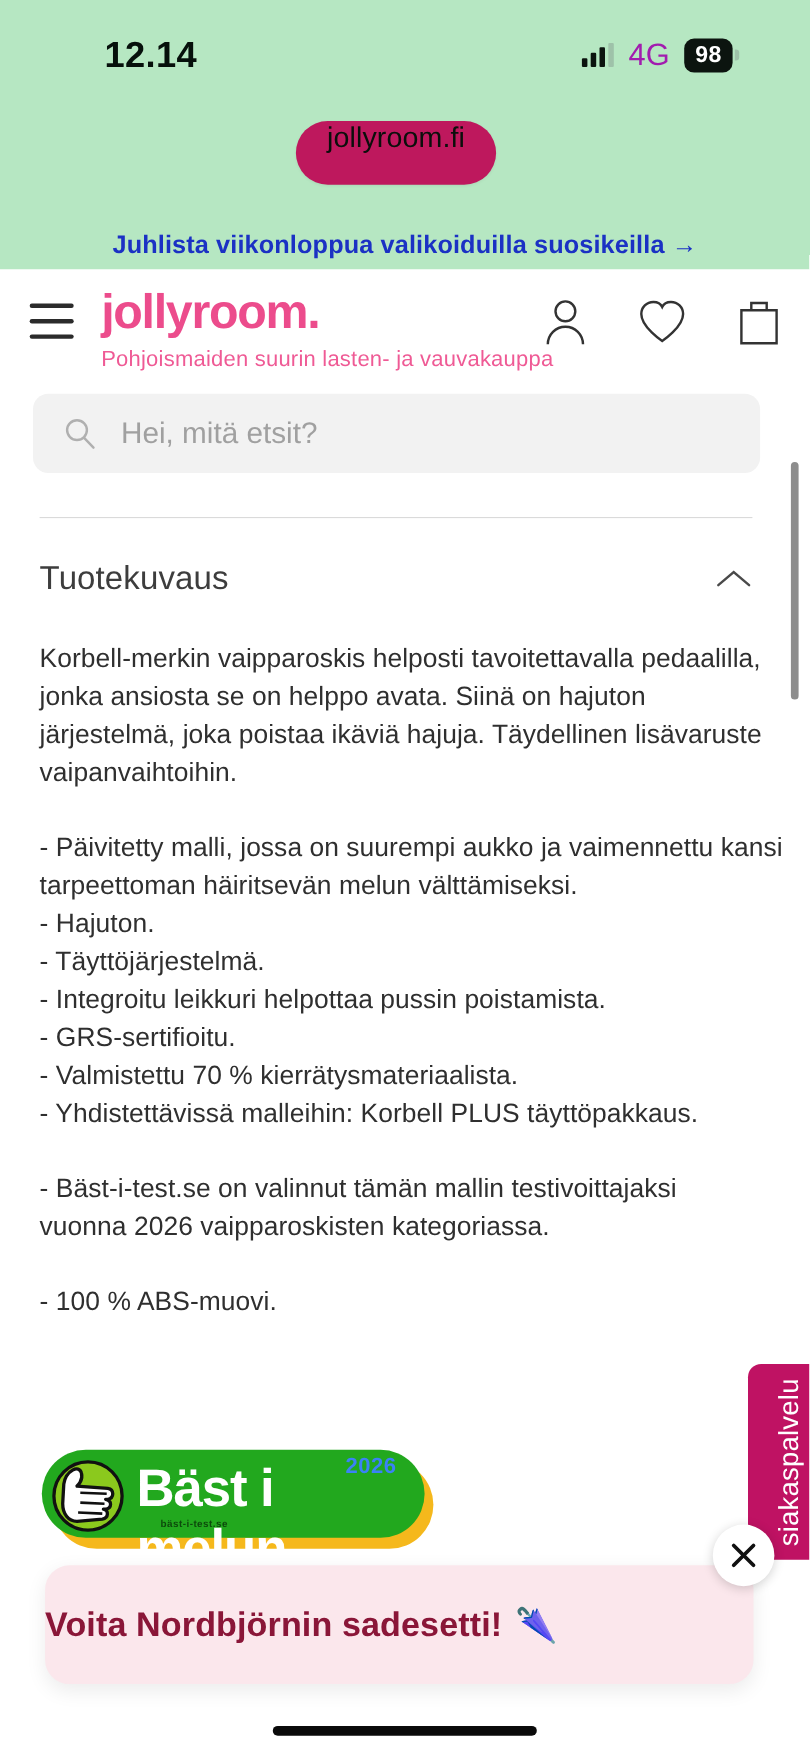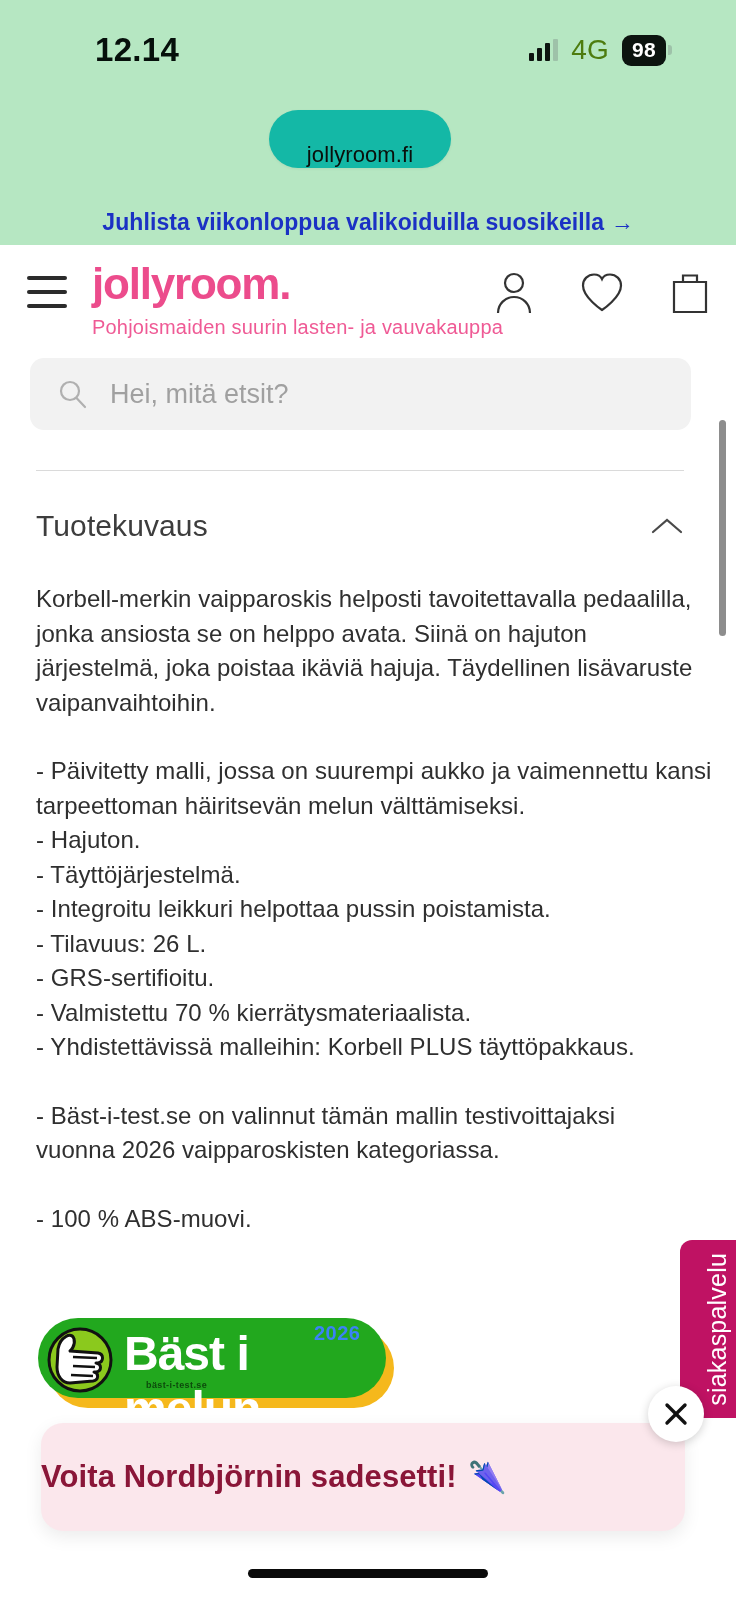--- a/index.html
+++ b/index.html
@@ -24,36 +24,36 @@
   .status-time{
     font-size:33px; font-weight:600; color:#06100b; letter-spacing:.3px;
   }
   .status-right{ display:flex; align-items:center; gap:13px; }
   .signal{ display:flex; align-items:flex-end; gap:3px; height:22px; }
   .signal span{ width:5px; background:#0c140f; border-radius:1px; }
   .signal span:nth-child(1){ height:8px; }
   .signal span:nth-child(2){ height:13px; }
   .signal span:nth-child(3){ height:18px; }
   .signal span:nth-child(4){ height:22px; background:#9ec2a9; }
-  .net-label{ font-size:28px; font-weight:500; color:#4d7c0f; letter-spacing:.2px; }
+  .net-label{ font-size:28px; font-weight:500; color:#a21caf; letter-spacing:.2px; }
   .battery{
     background:#0c140f; color:#fff; font-size:21px; font-weight:700;
     border-radius:9px; padding:3px 10px 4px; letter-spacing:.3px;
     position:relative;
   }
   .battery::after{
     content:""; position:absolute; right:-6px; top:50%; transform:translateY(-50%);
     width:4px; height:10px; background:#9ec2a9; border-radius:0 3px 3px 0;
   }
 
   .url-pill{
     position:absolute; left:269px; top:110px; width:182px; height:58px;
-    background:#14b8a6; border-radius:29px;
-    display:flex; align-items:flex-end; justify-content:center;
-    font-size:22px; color:#0a0f0b; letter-spacing:.1px;
+    background:#be185d; border-radius:29px;
+    display:flex; align-items:flex-start; justify-content:center;
+    font-size:26px; color:#0a0f0b; letter-spacing:.1px;
     box-shadow:0 1px 3px rgba(0,0,0,.06);
   }
 
   .promo-strip{
     position:absolute; left:0; top:200px; width:736px; height:45px;
     display:flex; align-items:center; justify-content:center;
     font-size:23px; font-weight:700; color:#1b31c4; letter-spacing:.1px;
   }
 
   
@@ -282,21 +282,20 @@
 
   <div class="desc">
     <p>Korbell-merkin vaipparoskis helposti tavoitettavalla pedaalilla, jonka ansiosta se on helppo avata. Siinä on hajuton järjestelmä, joka poistaa ikäviä hajuja. Täydellinen lisävaruste vaipanvaihtoihin.</p>
     <div class="gap"></div>
     <div class="bullets">
       <div>- Päivitetty malli, jossa on suurempi aukko ja vaimennettu kansi</div>
       <div>tarpeettoman häiritsevän melun välttämiseksi.</div>
       <div>- Hajuton.</div>
       <div>- Täyttöjärjestelmä.</div>
       <div>- Integroitu leikkuri helpottaa pussin poistamista.</div>
-      <div>- Tilavuus: 26 L.</div>
       <div>- GRS-sertifioitu.</div>
       <div>- Valmistettu 70 % kierrätysmateriaalista.</div>
       <div>- Yhdistettävissä malleihin: Korbell PLUS täyttöpakkaus.</div>
     </div>
     <div class="gap"></div>
     <div class="bullets">
       <div>- Bäst-i-test.se on valinnut tämän mallin testivoittajaksi</div>
       <div>vuonna 2026 vaipparoskisten kategoriassa.</div>
     </div>
     <div class="gap"></div>

